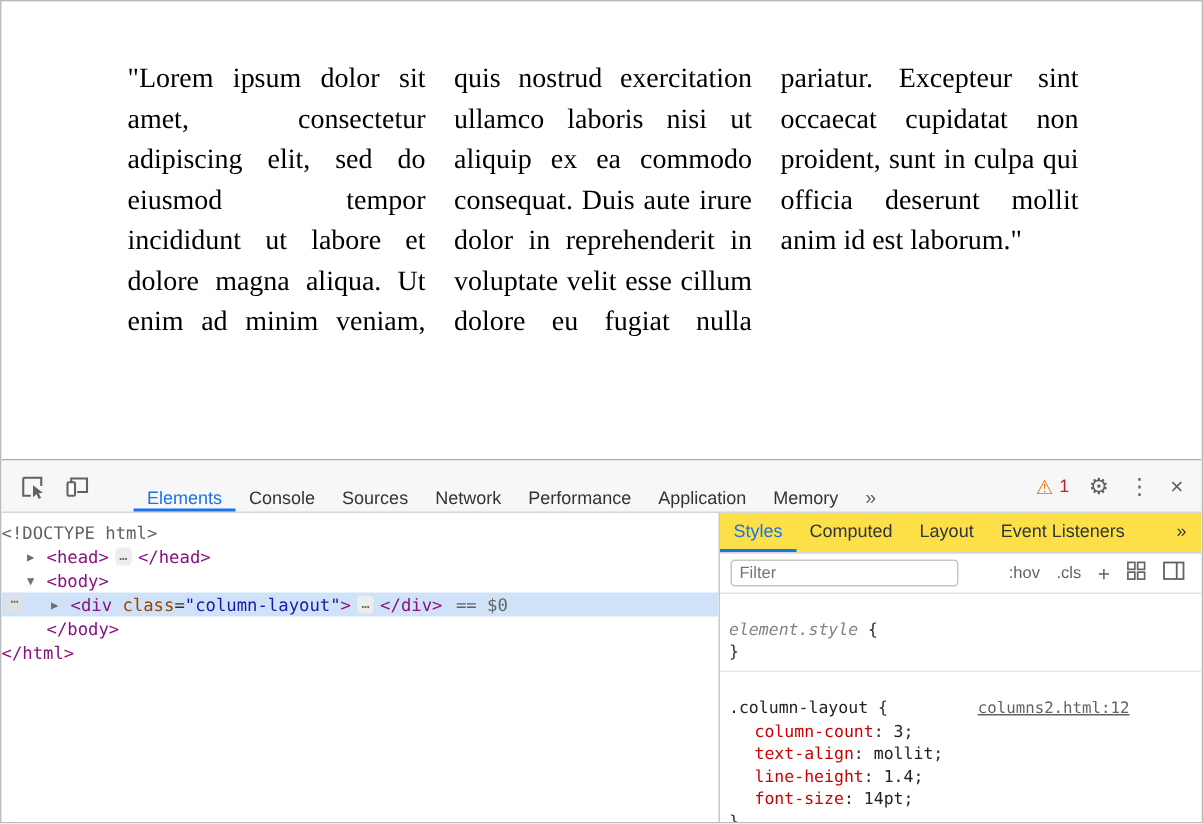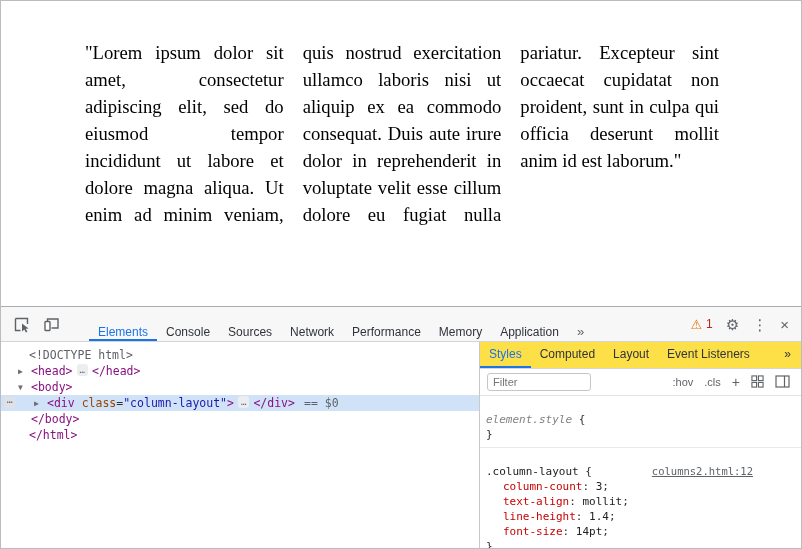--- a/index.html
+++ b/index.html
@@ -32,21 +32,21 @@
   .warn-icon { color:#e8710a; font-size:13px; line-height:1; }
   .glyph-btn { background:none; border:none; color:#5f6368; cursor:pointer; font-size:15px; line-height:1; }
 
   .dt-body { flex:1; display:flex; min-height:0; }
 
   
   .dom-pane { flex:0 0 478px; max-width:478px; overflow:hidden; padding-top:5px;
               font-family:"DejaVu Sans Mono","Liberation Mono",monospace; font-size:11.5px;
               line-height:16px; color:#303030; }
   .dom-row { height:16px; position:relative; cursor:pointer; white-space:nowrap; }
-  .pl0 { padding-left:0;margin-left:28px; } .pl1 { padding-left:30px; } .pl2 { padding-left:46px; }
+  .pl0 { padding-left:0; } .pl1 { padding-left:30px; } .pl2 { padding-left:46px; }
   .arrow { display:inline-block; width:13px; margin-left:-13px; color:#6e6e6e; font-size:8px;
            vertical-align:1px; cursor:pointer; }
   .tag { color:#881280; }
   .attr-name { color:#994500; }
   .attr-value { color:#1a1aa6; }
   .eq { color:#303030; }
   .gray { color:#5f6368; }
   .selected-row { background:#cfe2f8; }
   .gutter-dots { position:absolute; left:3px; top:2px; background:#dfe1e5; color:#5f6368;
                  border-radius:2px; font-size:9px; line-height:11px; padding:0 3px; cursor:pointer; }
@@ -59,21 +59,21 @@
   .styles-pane { flex:1; display:flex; flex-direction:column; border-left:1px solid #c9c9c9;
                  min-width:0; background:#fff; }
   .sp-tabs { flex:0 0 27px; display:flex; align-items:stretch; background:#fde047;
              border-bottom:1px solid #d5d5d5; }
   .sp-tab { display:flex; align-items:center; padding:0 9px; font-size:12px; color:#303439;
             border-bottom:2px solid transparent; cursor:pointer; white-space:nowrap; }
   .sp-tab.active { color:#1a73e8; border-bottom-color:#1a73e8; }
   .sp-more { margin-left:auto; display:flex; align-items:center; padding:0 10px; }
   .filter-row { flex:0 0 27px; display:flex; align-items:center; padding:0 7px;
                 border-bottom:1px solid #e3e3e3; gap:6px; }
-  .filter-input { width:104px; height:18px; border:1px solid #c6c6c6; border-radius:3px;
+  .filter-input { width:152px; height:18px; border:1px solid #c6c6c6; border-radius:3px;
                   font-size:11px; padding:0 5px; color:#333; font-family:inherit; }
   .filter-right { margin-left:auto; display:flex; align-items:center; gap:11px; color:#5f6368;
                   font-size:11px; padding-right:4px; }
   .tog { cursor:pointer; }
   .plus { font-size:14px; cursor:pointer; }
 
   .styles-scroll { flex:1; overflow:hidden; font-family:"DejaVu Sans Mono","Liberation Mono",monospace;
                    font-size:11px; line-height:15px; color:#303030; }
   .rule { border-bottom:1px solid #e8e8e8; padding:4px 6px 5px 6px;margin-top:12px; }
   .rule:last-child { border-bottom:none; }
@@ -115,22 +115,22 @@
           </svg>
         </button>
         <div class="vsep"></div>
       </div>
       <div class="dt-tabs">
         <div class="dt-tab active">Elements</div>
         <div class="dt-tab">Console</div>
         <div class="dt-tab">Sources</div>
         <div class="dt-tab">Network</div>
         <div class="dt-tab">Performance</div>
+        <div class="dt-tab">Application</div>
         <div class="dt-tab">Memory</div>
-        <div class="dt-tab">Application</div>
         <div class="dt-tab more-glyph">»</div>
       </div>
       <div class="dt-right">
         <span class="warn">
           <span class="warn-icon">⚠</span>
           <span>1</span>
         </span>
         <button class="glyph-btn">⚙</button>
         <button class="glyph-btn">⋮</button>
         <button class="glyph-btn">×</button>

